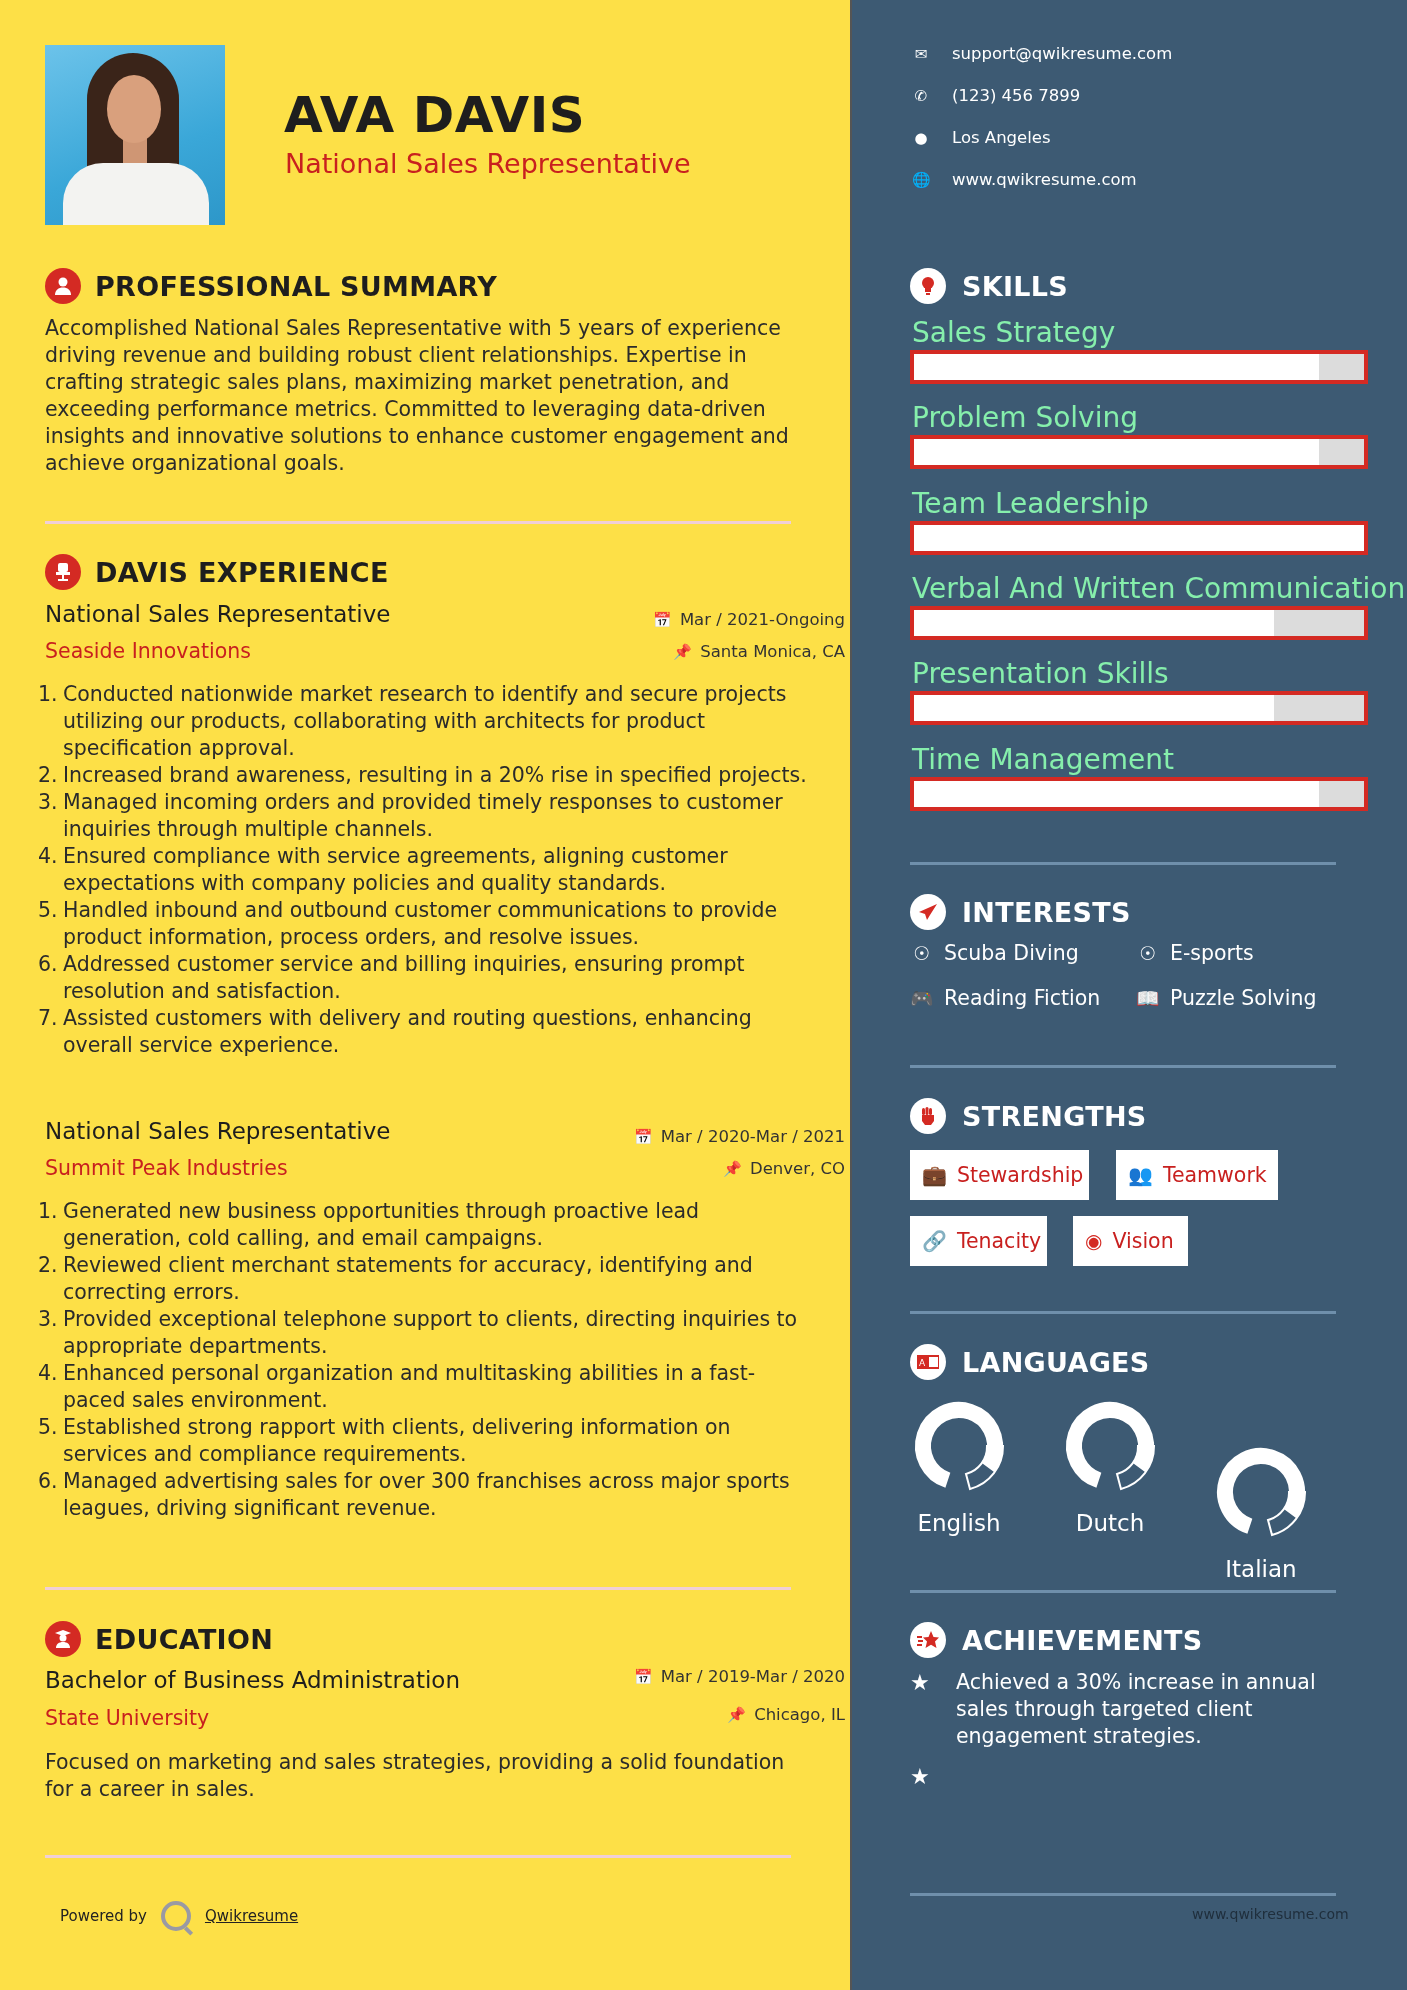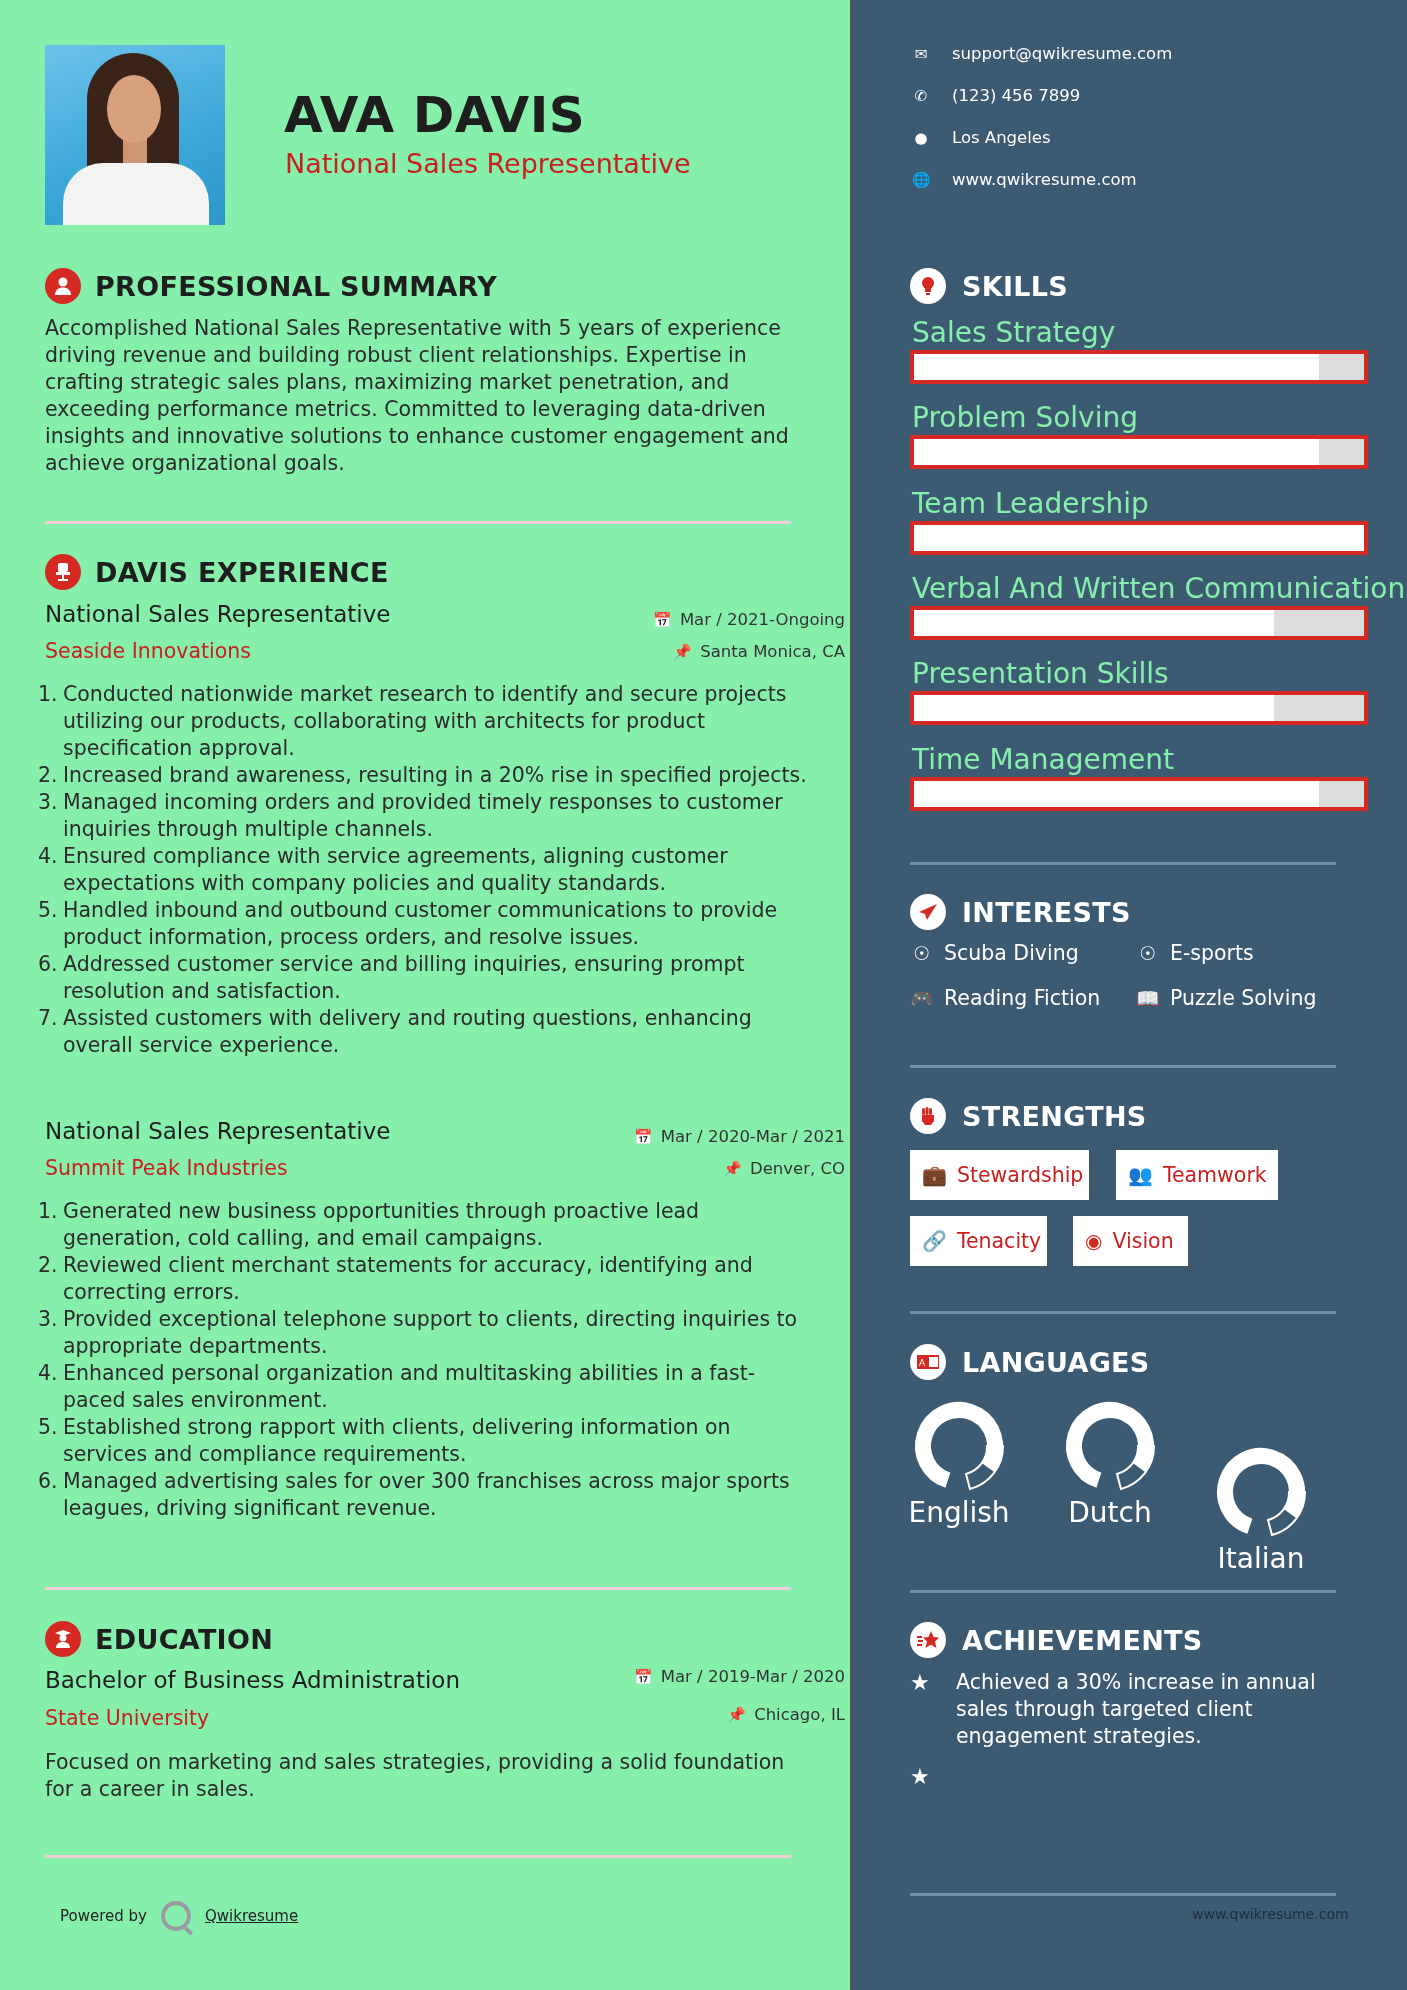--- a/index.html
+++ b/index.html
@@ -1,19 +1,19 @@
 <!DOCTYPE html>
 <html><head>
 <meta charset="utf-8">
 <style>
   * { box-sizing: border-box; margin: 0; padding: 0; }
   html, body { width: 1407px; height: 1990px; background: #ffffff; }
   body { font-family: "DejaVu Sans", sans-serif; color: #222; position: relative; overflow: hidden; }
 
-  .left { position: absolute; left: 0; top: 0; width: 904px; height: 1990px; background: #86efac; }
+  .left { position: absolute; left: 0; top: 0; width: 904px; height: 1990px; background: #fde047; }
   .right { position: absolute; left: 850px; top: 0; width: 557px; height: 1990px; background: #3d5a73; border-left: 2px solid #555; }
 
   
   .photo { position: absolute; left: 45px; top: 45px; width: 180px; height: 180px; background: linear-gradient(160deg,#6cc3ea 0%,#3aa7d8 60%,#2d97c9 100%); overflow: hidden; }
   .photo .hair { position: absolute; left: 42px; top: 8px; width: 92px; height: 150px; background: #3a2419; border-radius: 46px 46px 10px 10px; }
   .photo .face { position: absolute; left: 62px; top: 30px; width: 54px; height: 68px; background: #d9a07d; border-radius: 50%; }
   .photo .shirt { position: absolute; left: 18px; top: 118px; width: 146px; height: 80px; background: #f3f3f1; border-radius: 40px 40px 0 0; }
   .photo .neck { position: absolute; left: 78px; top: 92px; width: 24px; height: 36px; background: #cf9674; }
 
   .name { position: absolute; left: 284px; top: 86px; font-size: 50px; font-weight: bold; color: #1e1e1e; letter-spacing: 0.5px; }
@@ -56,21 +56,21 @@
   .r-divider { position: absolute; left: 58px; width: 426px; height: 3px; background: #6f8fab; }
 
   .interest { position: absolute; display: flex; align-items: center; gap: 10px; font-size: 20.5px; color: #fff; }
   .interest .ic { font-size: 19px; width: 24px; text-align: center; }
 
   .chip { position: absolute; height: 50px; background: #fff; display: flex; align-items: center; gap: 10px; padding: 0 12px; font-size: 20.5px; color: #c8201f; }
   .chip .ic { font-size: 20px; color: #d42a23; }
 
   .lang { position: absolute; width: 110px; text-align: center; }
   .lang svg { display: block; margin: 0 auto; }
-  .lang .lbl { font-size: 28px; color: #fff; }
+  .lang .lbl { margin-top: 14px; font-size: 23px; color: #fff; }
 
   .ach { position: absolute; left: 58px; width: 460px; display: flex; gap: 12px; font-size: 20.5px; line-height: 27px; color: #fff; }
   .ach .ic { width: 34px; flex: none; font-size: 22px; }
 
   .r-footer { position: absolute; left: 340px; top: 1906px; font-size: 14px; color: #1f2e3c; }
 </style>
 </head>
 <body>
 
 <div class="left">

